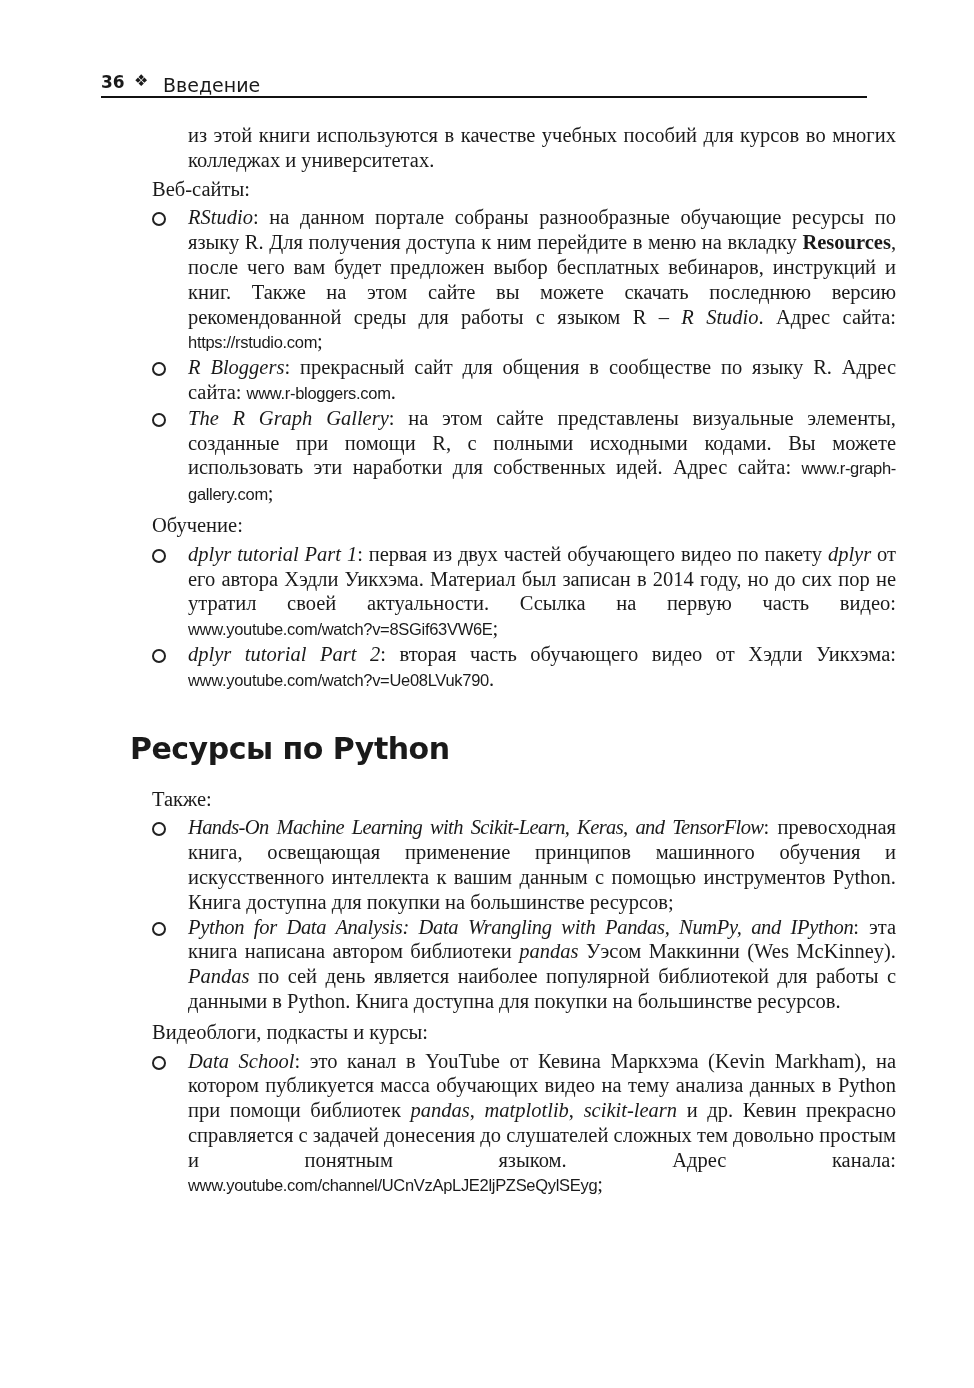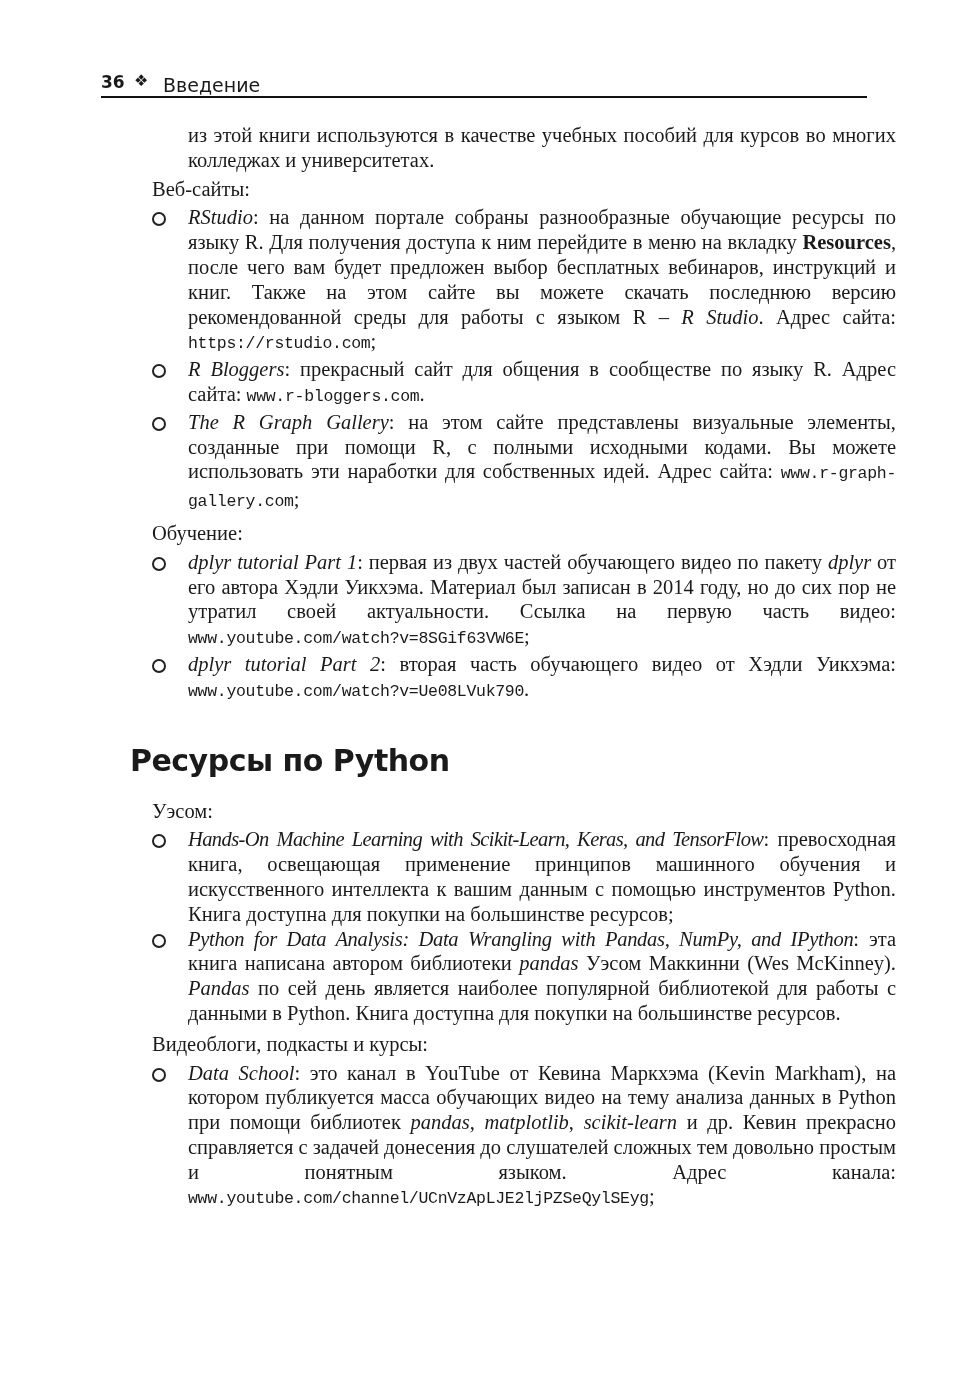--- a/index.html
+++ b/index.html
@@ -10,21 +10,21 @@
   .hdr-orn { position: absolute; left: 33px; top: 1px; font-size: 16px; }
   .hdr-title { position: absolute; left: 62px; top: 4px; font-size: 19px; }
   .body { position: absolute; top: 123px; left: 0; width: 766px; font-family: "Liberation Serif", serif; font-size: 20.5px; line-height: 24.8px; margin-left: 40px; }
   p { margin: 0; }
   .cont { padding-left: 58px; text-align: justify; }
   .label { padding-left: 22px; margin-top: 4px; }
   ul { list-style: none; margin: 4px 0 6px 0; padding: 0; }
   li { position: relative; padding-left: 58px; text-align: justify; }
   .bullet { position: absolute; left: 22px; top: 7px; width: 10px; height: 10px; border: 2px solid #222; border-radius: 50%; }
   i { }
-  .url { font-family: Liberation Mono, monospace; font-size: 16.5px; letter-spacing: -0.3px; }
+  .url { font-family: Liberation Sans, sans-serif; font-size: 16.5px; letter-spacing: -0.3px; }
   h2 { font-family: "DejaVu Sans", sans-serif; font-weight: bold; font-size: 30px; margin: 38px 0 20px 0; letter-spacing: -0.5px; line-height: 36px; }
   .label2 { margin-top: 0; }
 </style>
 </head>
 <body>
 
 <div class="page">
   <div class="header">
     <span class="hdr-num">36</span>
     <span class="hdr-orn">❖</span>
@@ -57,21 +57,21 @@
         <i>dplyr tutorial Part 1</i><span>: первая из двух частей обучающего видео по пакету </span><i>dplyr</i><span> от его автора Хэдли Уикхэма. Материал был записан в 2014 году, но до сих пор не утратил своей актуальности. Ссылка на первую часть видео: </span><span class="url">www.youtube.com/watch?v=8SGif63VW6E</span><span>;</span>
       </li>
       <li>
         <span class="bullet"></span>
         <i>dplyr tutorial Part 2</i><span>: вторая часть обучающего видео от Хэдли Уикхэма: </span><span class="url">www.youtube.com/watch?v=Ue08LVuk790</span><span>.</span>
       </li>
     </ul>
 
     <h2>Ресурсы по Python</h2>
 
-    <p class="label label2">Уэсом:</p>
+    <p class="label label2">Также:</p>
     <ul>
       <li>
         <span class="bullet"></span>
         <i style="letter-spacing:-0.6px">Hands-On Machine Learning with Scikit-Learn, Keras, and TensorFlow</i><span>: превосходная книга, освещающая применение принципов машинного обучения и искусственного интеллекта к вашим данным с помощью инструментов Python. Книга доступна для покупки на большинстве ресурсов;</span>
       </li>
       <li>
         <span class="bullet"></span>
         <i style="letter-spacing:-0.3px">Python for Data Analysis: Data Wrangling with Pandas, NumPy, and IPython</i><span>: эта книга написана автором библиотеки </span><i>pandas</i><span> Уэсом Маккинни (Wes McKinney). </span><i>Pandas</i><span> по сей день является наиболее популярной библиотекой для работы с данными в Python. Книга доступна для покупки на большинстве ресурсов.</span>
       </li>
     </ul>

